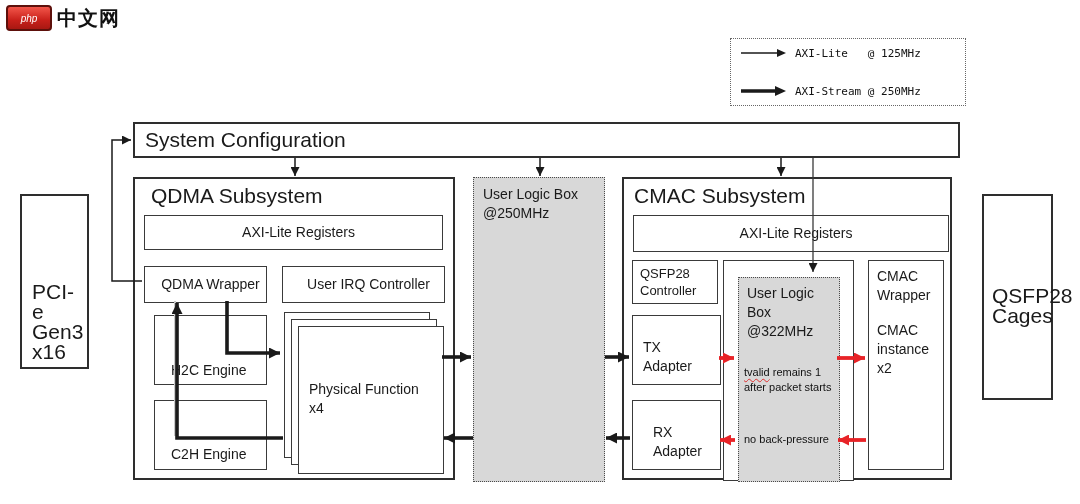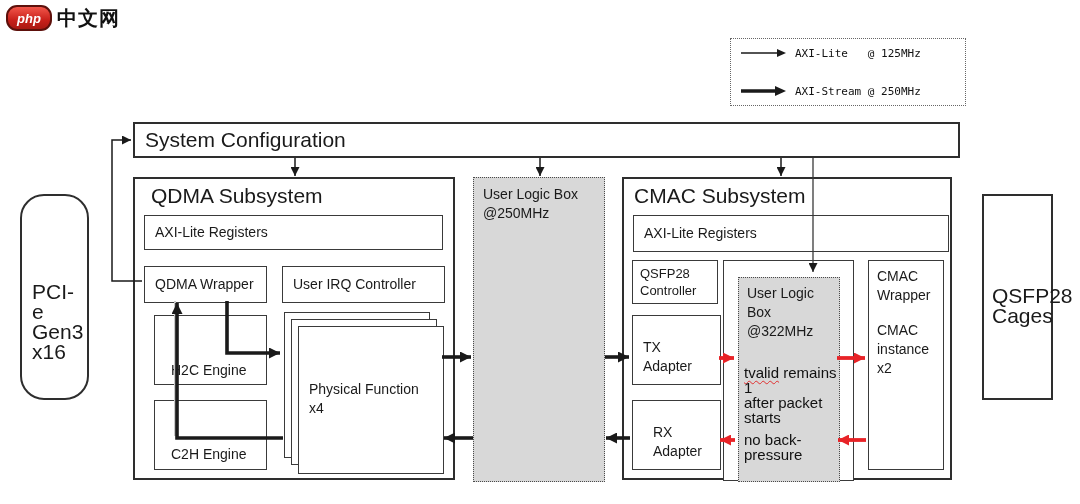--- a/index.html
+++ b/index.html
@@ -2,38 +2,38 @@
 <html><head>
 <meta charset="utf-8">
 <style>
   html,body{margin:0;padding:0;background:#fff;}
   #stage{position:relative;width:1080px;height:504px;background:#fff;overflow:hidden;
          font-family:"Liberation Sans",sans-serif;color:#1a1a1a;}
   .abs{position:absolute;box-sizing:border-box;}
   .pre{white-space:pre-line;}
   
   #logo{left:6px;top:5px;width:140px;height:26px;display:flex;align-items:center;gap:5px;}
-  .php-badge{width:42px;height:22px;border-radius:11px;
+  .php-badge{width:42px;height:22px;border-radius:4px;
      background:linear-gradient(#f2564a,#c8201a 60%,#a81812);
-     border:2px solid #5d100b;color:#fff;font-weight:bold;font-style:italic;
-     font-size:13px;display:flex;align-items:center;justify-content:center;}
+     border:2px solid #5d100b;color:#fff;font-weight:normal;font-style:italic;
+     font-size:10px;display:flex;align-items:center;justify-content:center;}
   .site-name{font-size:20px;font-weight:bold;color:#111;letter-spacing:1px;}
   
   #legend{left:730px;top:38px;width:236px;height:68px;border:1px dotted #666;
      background:#fff;padding:5px 8px;display:flex;flex-direction:column;justify-content:space-between;}
   .legend-row{display:flex;align-items:center;gap:8px;height:18px;}
   .legend-label{font-family:"DejaVu Sans Mono",monospace;font-size:11px;white-space:pre;color:#111;}
   
   .box{border:2px solid #2e2e2e;background:#fff;}
-  .box-thin{border:1.5px solid #3a3a3a;background:#fff;}
+  .box-thin{border:1.5px solid #3a3a3a;background:#fff;justify-content:center;}
   .gray{background:#d8d8d8;border:1.6px dotted #4a4a4a;}
   .lbl14{font-size:14px;line-height:19px;}
   .lbl15{font-size:21px;line-height:20px;}
   .vcenter{display:flex;align-items:center;padding-left:10px;}
-  .note{font-size:15px;line-height:15px;color:#111;}
+  .note{font-size:11px;line-height:15px;color:#111;}
   .squig{text-decoration:underline wavy #e03030 1px;text-underline-offset:2px;}
   svg.overlay{position:absolute;left:0;top:0;pointer-events:none;z-index:9;}
 </style>
 </head>
 <body>
 
 <div id="stage">
 
   <div class="abs" id="logo">
     <div class="php-badge">php</div>
@@ -54,21 +54,21 @@
         <path d="M36,1 L47,6 L36,11 z" fill="#1a1a1a"></path>
       </svg>
       <span class="legend-label">AXI-Stream @ 250MHz</span>
     </div>
   </div>
 
   <div class="abs box vcenter lbl15" style="left:133px;top:122px;width:827px;height:36px;">
     <span>System Configuration</span>
   </div>
 
-  <div class="abs box lbl15 pre" style="left:20px;top:194px;width:69px;height:206px;padding:86px 4px 0 10px;border-radius:24px;">PCI-e
+  <div class="abs box lbl15 pre" style="left:20px;top:194px;width:69px;height:175px;padding:86px 4px 0 10px;">PCI-e
 Gen3
 x16</div>
 
   <div class="abs box lbl15 pre" style="left:982px;top:194px;width:71px;height:206px;padding:90px 0 0 8px;">QSFP28
 Cages</div>
 
   <div class="abs box" style="left:133px;top:177px;width:322px;height:303px;">
     <div class="abs lbl15" style="left:16px;top:7px;">QDMA Subsystem</div>
     <div class="abs box-thin vcenter lbl14" style="left:9px;top:36px;width:299px;height:35px;">
       <span>AXI-Lite Registers</span>

